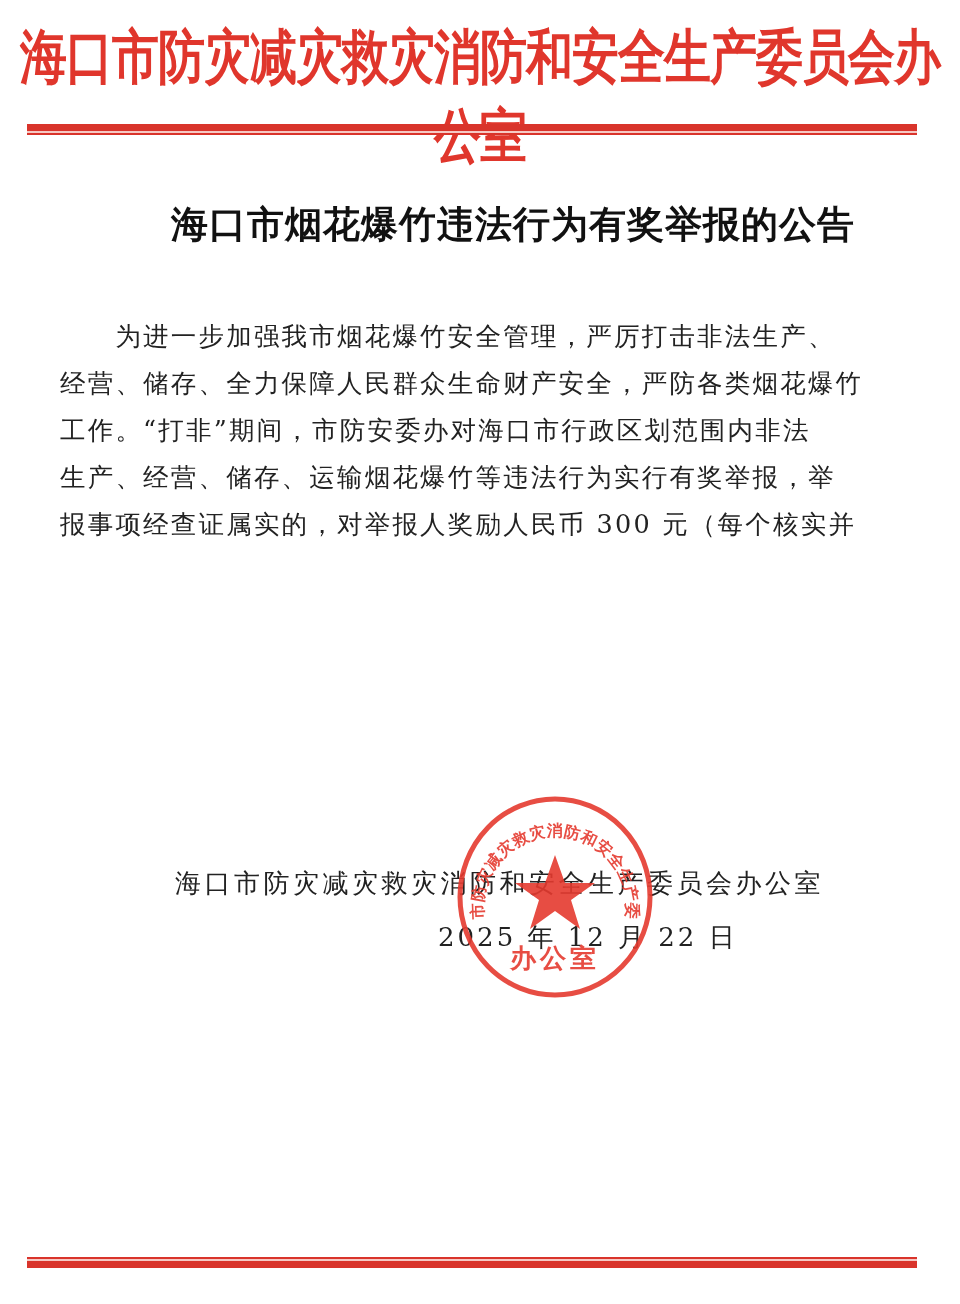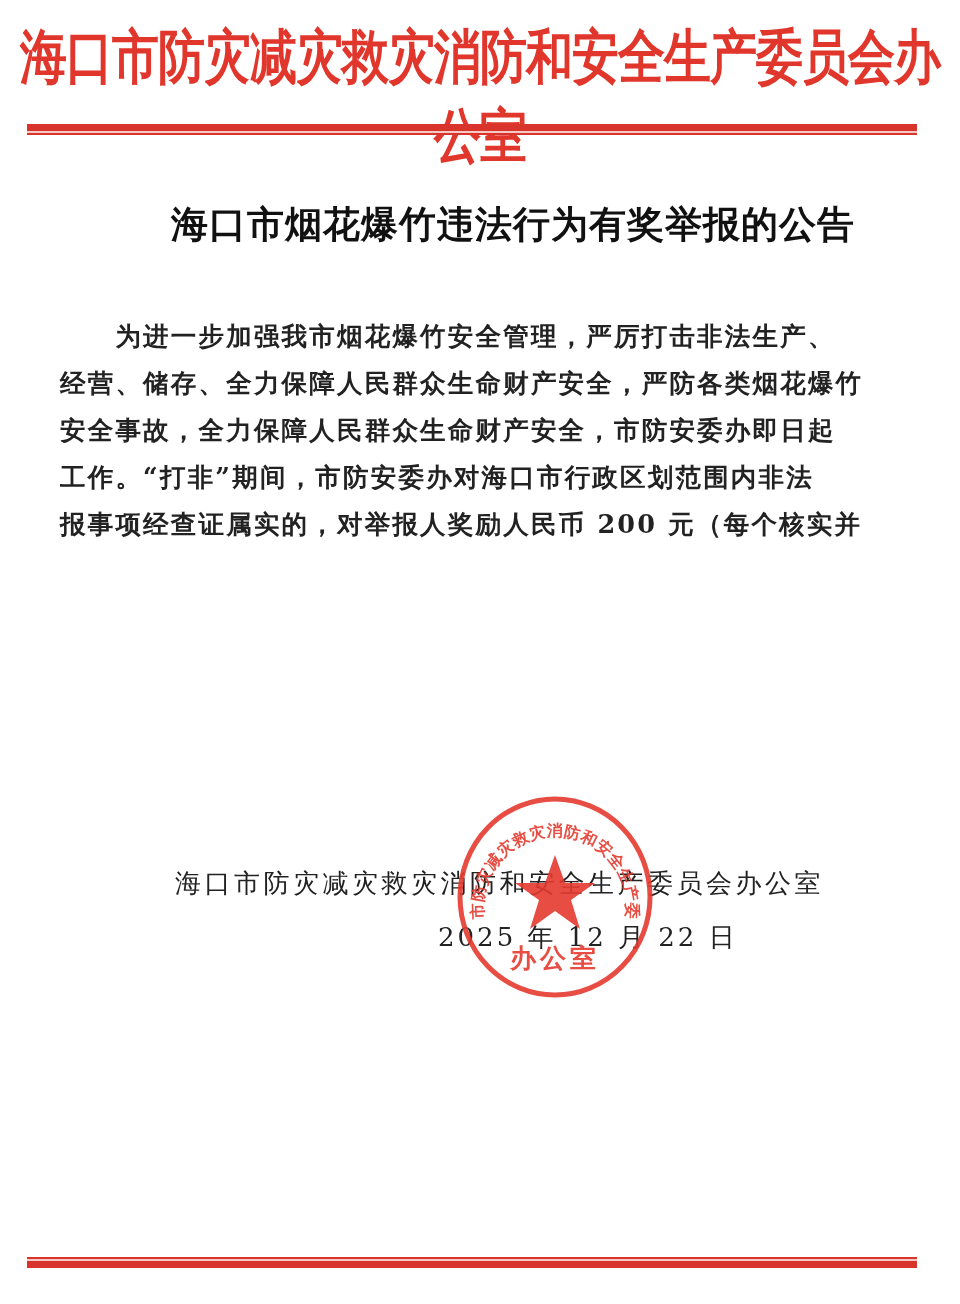--- a/index.html
+++ b/index.html
@@ -20,21 +20,21 @@
     position: absolute; left: 0; top: 200px; width: 960px; text-align: center;
     font-size: 37px; font-weight: bold; color: #111; letter-spacing: 1px;
     font-family: "DejaVu Serif", serif;
     margin-left: 33px;
   }
   .body-text {
     position: absolute; left: 60px; top: 313px; width: 830px;
     font-size: 25.5px; line-height: 47px; color: #222; letter-spacing: 2.2px;
     font-family: "DejaVu Serif", serif;
   }
-  .body-text .line { white-space: nowrap; height: 47px; font-weight: bold; }
+  .body-text .line { white-space: nowrap; height: 47px; }
   .signature {
     position: absolute; left: 175px; top: 866px; font-size: 26px; color: #222; letter-spacing: 3.5px;
     font-family: "DejaVu Serif", serif; white-space: nowrap;
   }
   .sign-date {
     position: absolute; left: 438px; top: 920px; font-size: 26px; color: #222; letter-spacing: 3px;
     font-family: "DejaVu Serif", serif; white-space: nowrap;
   }
   .seal { position: absolute; left: 455px; top: 795px; width: 200px; height: 205px; opacity: 0.9; }
 </style>
@@ -47,23 +47,23 @@
   <div class="thick"></div>
   <div class="gap"></div>
   <div class="thin"></div>
 </div>
 
 <div class="doc-title">海口市烟花爆竹违法行为有奖举报的公告</div>
 
 <div class="body-text">
   <div class="line">　　为进一步加强我市烟花爆竹安全管理，严厉打击非法生产、</div>
   <div class="line">经营、储存、全力保障人民群众生命财产安全，严防各类烟花爆竹</div>
-  <div class="line">安全事故，全力保障人民群众生命财产安全，市防安委办即日起</div>
   <div class="line">工作。“打非”期间，市防安委办对海口市行政区划范围内非法</div>
-  <div class="line">报事项经查证属实的，对举报人奖励人民币 200 元（每个核实并</div>
+  <div class="line">生产、经营、储存、运输烟花爆竹等违法行为实行有奖举报，举</div>
+  <div class="line">报事项经查证属实的，对举报人奖励人民币 300 元（每个核实并</div>
 </div>
 
 <div class="signature">海口市防灾减灾救灾消防和安全生产委员会办公室</div>
 <div class="sign-date">2025 年 12 月 22 日</div>
 
 <svg class="seal" viewBox="0 0 200 205">
   <defs>
     <path id="sealArc" d="M 30 130 A 72 72 0 1 1 170 130"></path>
   </defs>
   <ellipse cx="100" cy="102" rx="95" ry="98" fill="none" stroke="#e53a2f" stroke-width="5"></ellipse>

